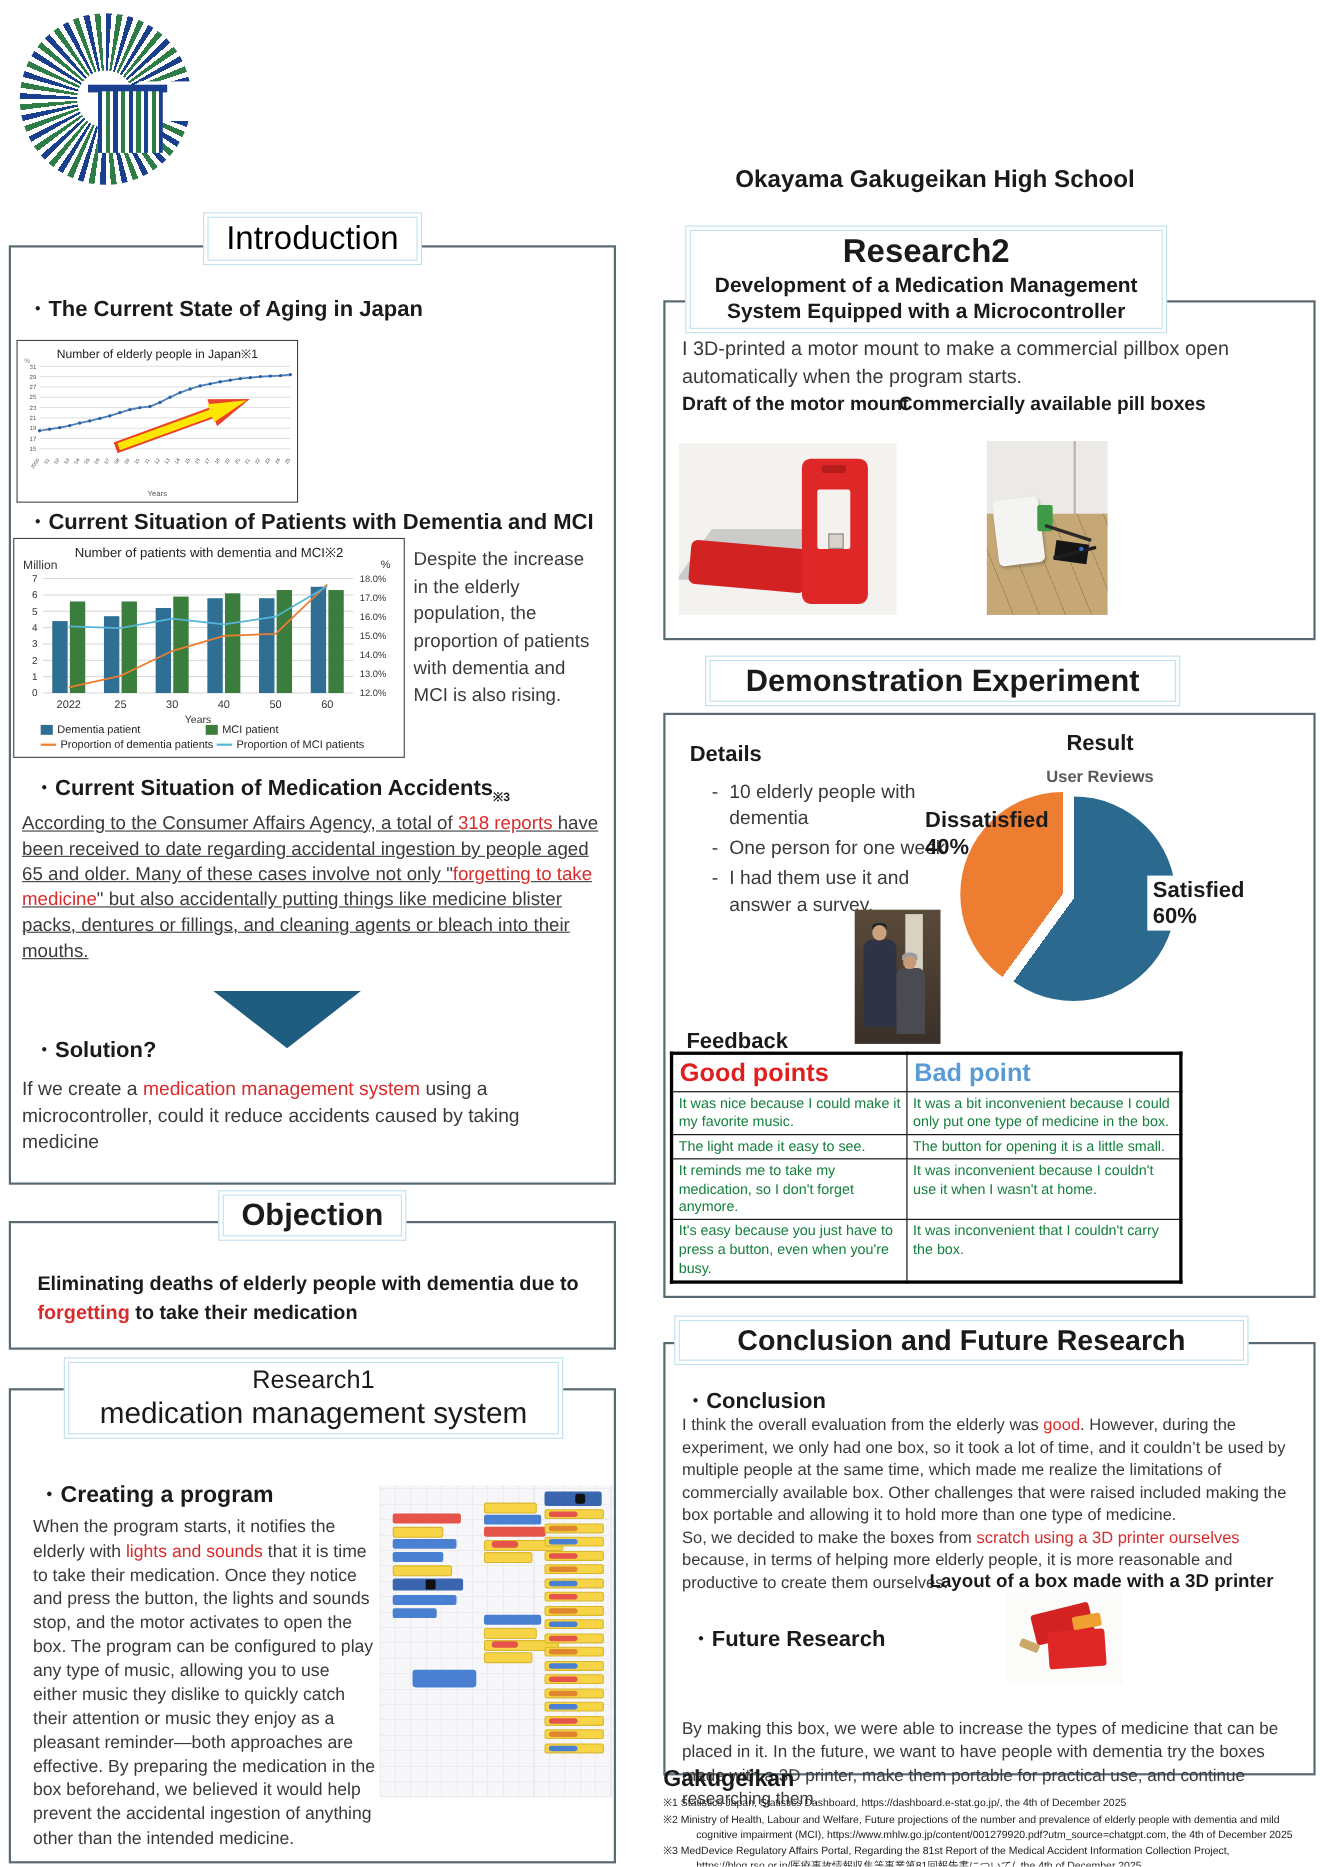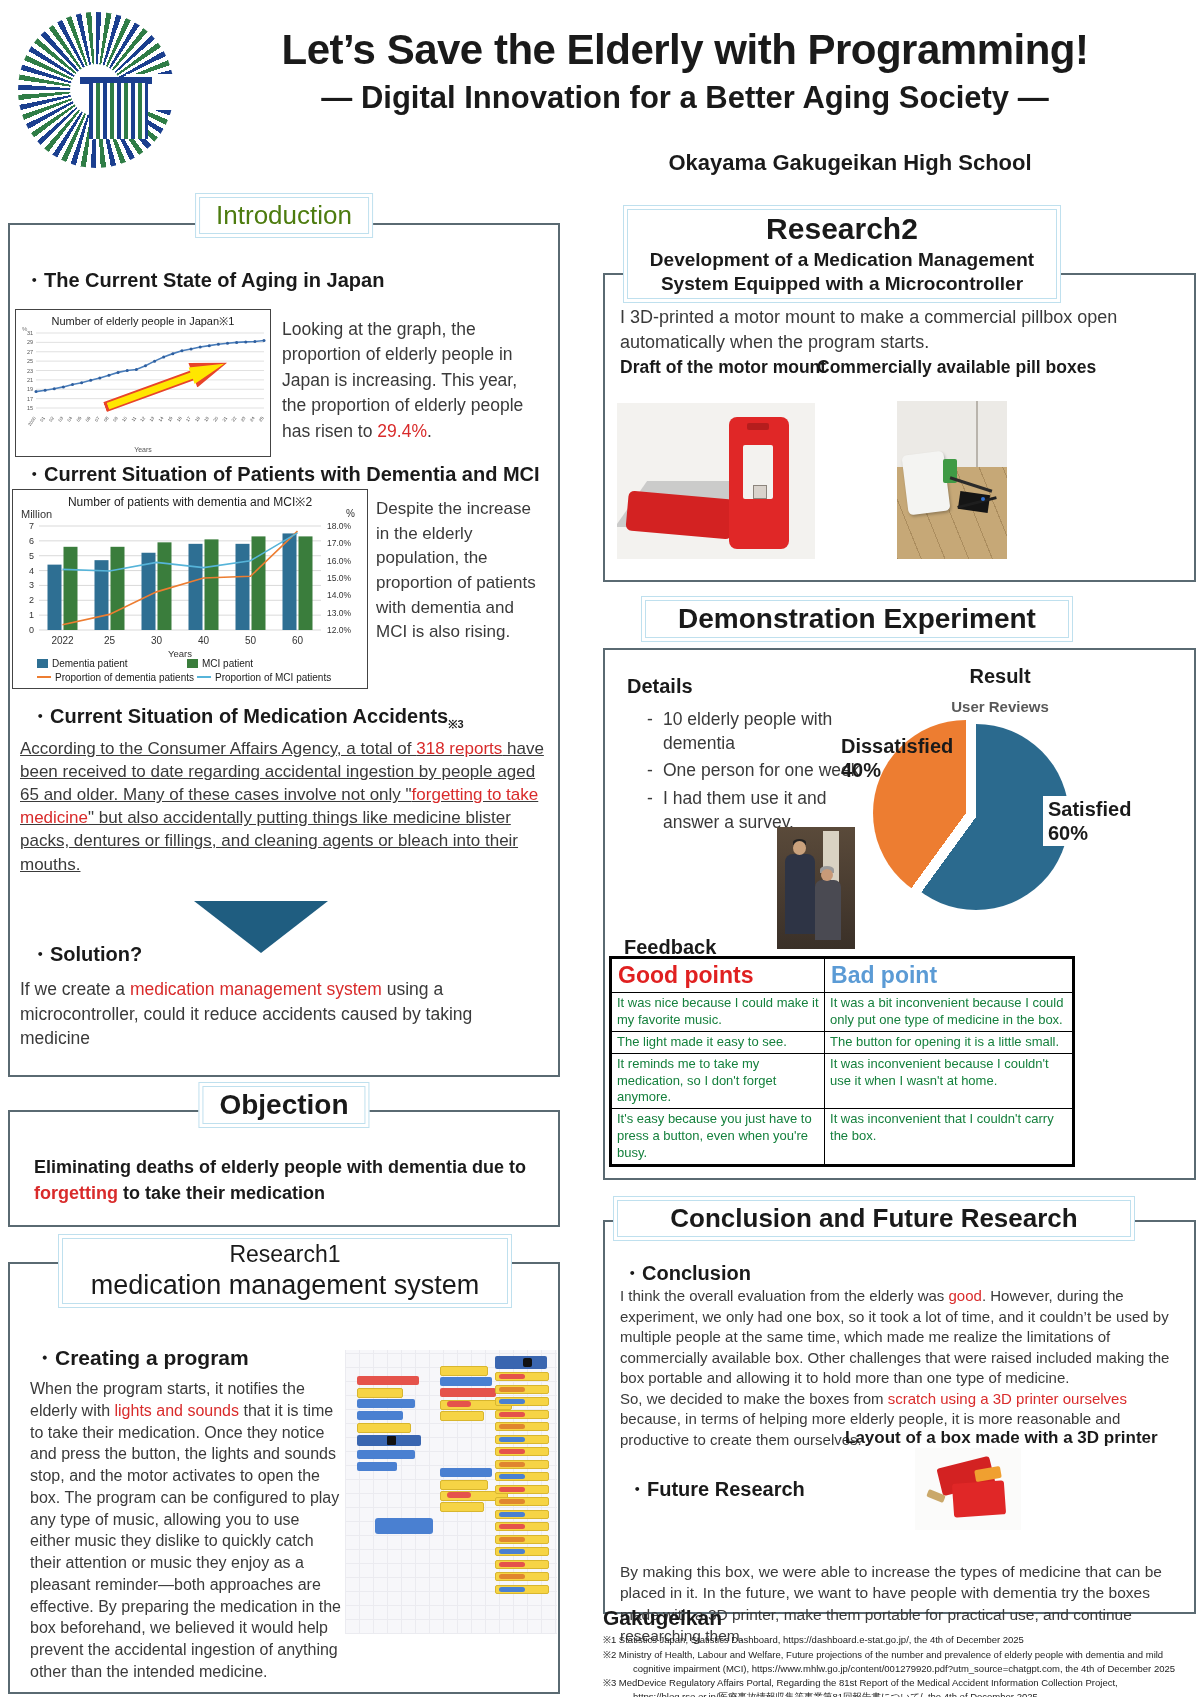--- a/index.html
+++ b/index.html
@@ -23,21 +23,21 @@
   .logo-mark{position:absolute;left:46%;top:46%;width:36%;height:34%;
     background:repeating-linear-gradient(90deg,#1b3f8f 0 4px,#fff 4px 7px,#2f7d46 7px 11px,#fff 11px 14px);}
   .logo-bar{position:absolute;left:40%;top:42%;width:44%;height:7px;background:#1b3f8f;}
   .title-block{left:185px;top:26px;width:1000px;text-align:center;}
   .main-title{font-size:42px;font-weight:600;color:#1a1a1a;letter-spacing:-0.5px;}
   .sub-title{font-size:31px;font-weight:600;color:#1a1a1a;margin-top:6px;}
   .school{left:620px;top:150px;width:460px;text-align:center;font-size:22px;font-weight:600;color:#1a1a1a;}
 
   
   #intro{left:8px;top:223px;width:548px;height:850px;}
-  #intro .chip{left:50%;transform:translateX(-50%);top:-28px;font-size:26px;color:#4d7c0f;white-space:nowrap;}
+  #intro .chip{left:50%;transform:translateX(-50%);top:-28px;font-size:30px;color:#000000;white-space:nowrap;}
   .h-bullet{font-size:20px;font-weight:bold;color:#1a1a1a;}
   #aging-h{left:14px;top:42px;}
   .chart-box{position:absolute;border:1px solid #444;background:#fff;}
   #chart1{left:5px;top:84px;width:254px;height:146px;}
   .c1-title{position:absolute;left:0;right:0;top:3px;text-align:center;font-size:11px;color:#222;}
   .c1-ylab{position:absolute;left:6px;top:16px;font-size:6px;color:#777;}
   .c1-xlab{position:absolute;left:0;right:0;bottom:3px;text-align:center;font-size:7px;color:#555;}
   #svg-line{position:absolute;left:0;top:20px;}
   .trend-arrow{position:absolute;left:85px;top:62px;width:130px;height:26px;transform:rotate(-20deg);}
   .trend-arrow::before{content:"";position:absolute;inset:0;background:#e8442a;
@@ -173,24 +173,20 @@
 <body>
 
 <div class="poster">
 
   <div class="abs logo">
     <div class="logo-ring"></div>
     <div class="logo-notch"></div>
     <div class="logo-center"></div>
     <div class="logo-bar"></div>
     <div class="logo-mark"></div>
-  </div>
-  <div class="abs title-block">
-    <h1 class="main-title">Let’s Save the Elderly with Programming!</h1>
-    <div class="sub-title">— Digital Innovation for a Better Aging Society —</div>
   </div>
   <div class="abs school">Okayama Gakugeikan High School</div>
 
   <section class="panel" id="intro">
     <div class="chip">Introduction</div>
 
     <h3 class="abs h-bullet" id="aging-h">・The Current State of Aging in Japan</h3>
 
     <div class="chart-box" id="chart1">
       <div class="c1-title">Number of elderly people in Japan※1</div>
@@ -264,21 +260,20 @@
           <text font-size="4.5" fill="#444" text-anchor="end" transform="translate(202.4,88) rotate(-55)">20</text>
           <text font-size="4.5" fill="#444" text-anchor="end" transform="translate(211.52,88) rotate(-55)">21</text>
           <text font-size="4.5" fill="#444" text-anchor="end" transform="translate(220.64,88) rotate(-55)">22</text>
           <text font-size="4.5" fill="#444" text-anchor="end" transform="translate(229.76,88) rotate(-55)">23</text>
           <text font-size="4.5" fill="#444" text-anchor="end" transform="translate(238.88,88) rotate(-55)">24</text>
           <text font-size="4.5" fill="#444" text-anchor="end" transform="translate(248,88) rotate(-55)">25</text>
         </svg>
       <div class="trend-arrow"></div>
       <div class="c1-xlab">Years</div>
     </div>
-    <p class="abs" id="aging-text"><span>Looking at the graph, the proportion of elderly people in Japan is increasing. This year, the proportion of elderly people has risen to </span><span class="hl">29.4%</span><span>.</span></p>
 
     <h3 class="abs h-bullet" id="dementia-h">・Current Situation of Patients with Dementia and MCI</h3>
 
     <div class="chart-box" id="chart2">
       <div class="c2-title">Number of patients with dementia and MCI※2</div>
       <div class="c2-mil">Million</div>
       <div class="c2-pct">%</div>
       <svg id="svg-combo" width="354" height="138">
           <line x1="26" x2="308" y1="108" y2="108" stroke="#cfcfcf" stroke-width="0.8"></line>
           <text x="21" y="111" text-anchor="end" font-size="9" fill="#333">0</text>

